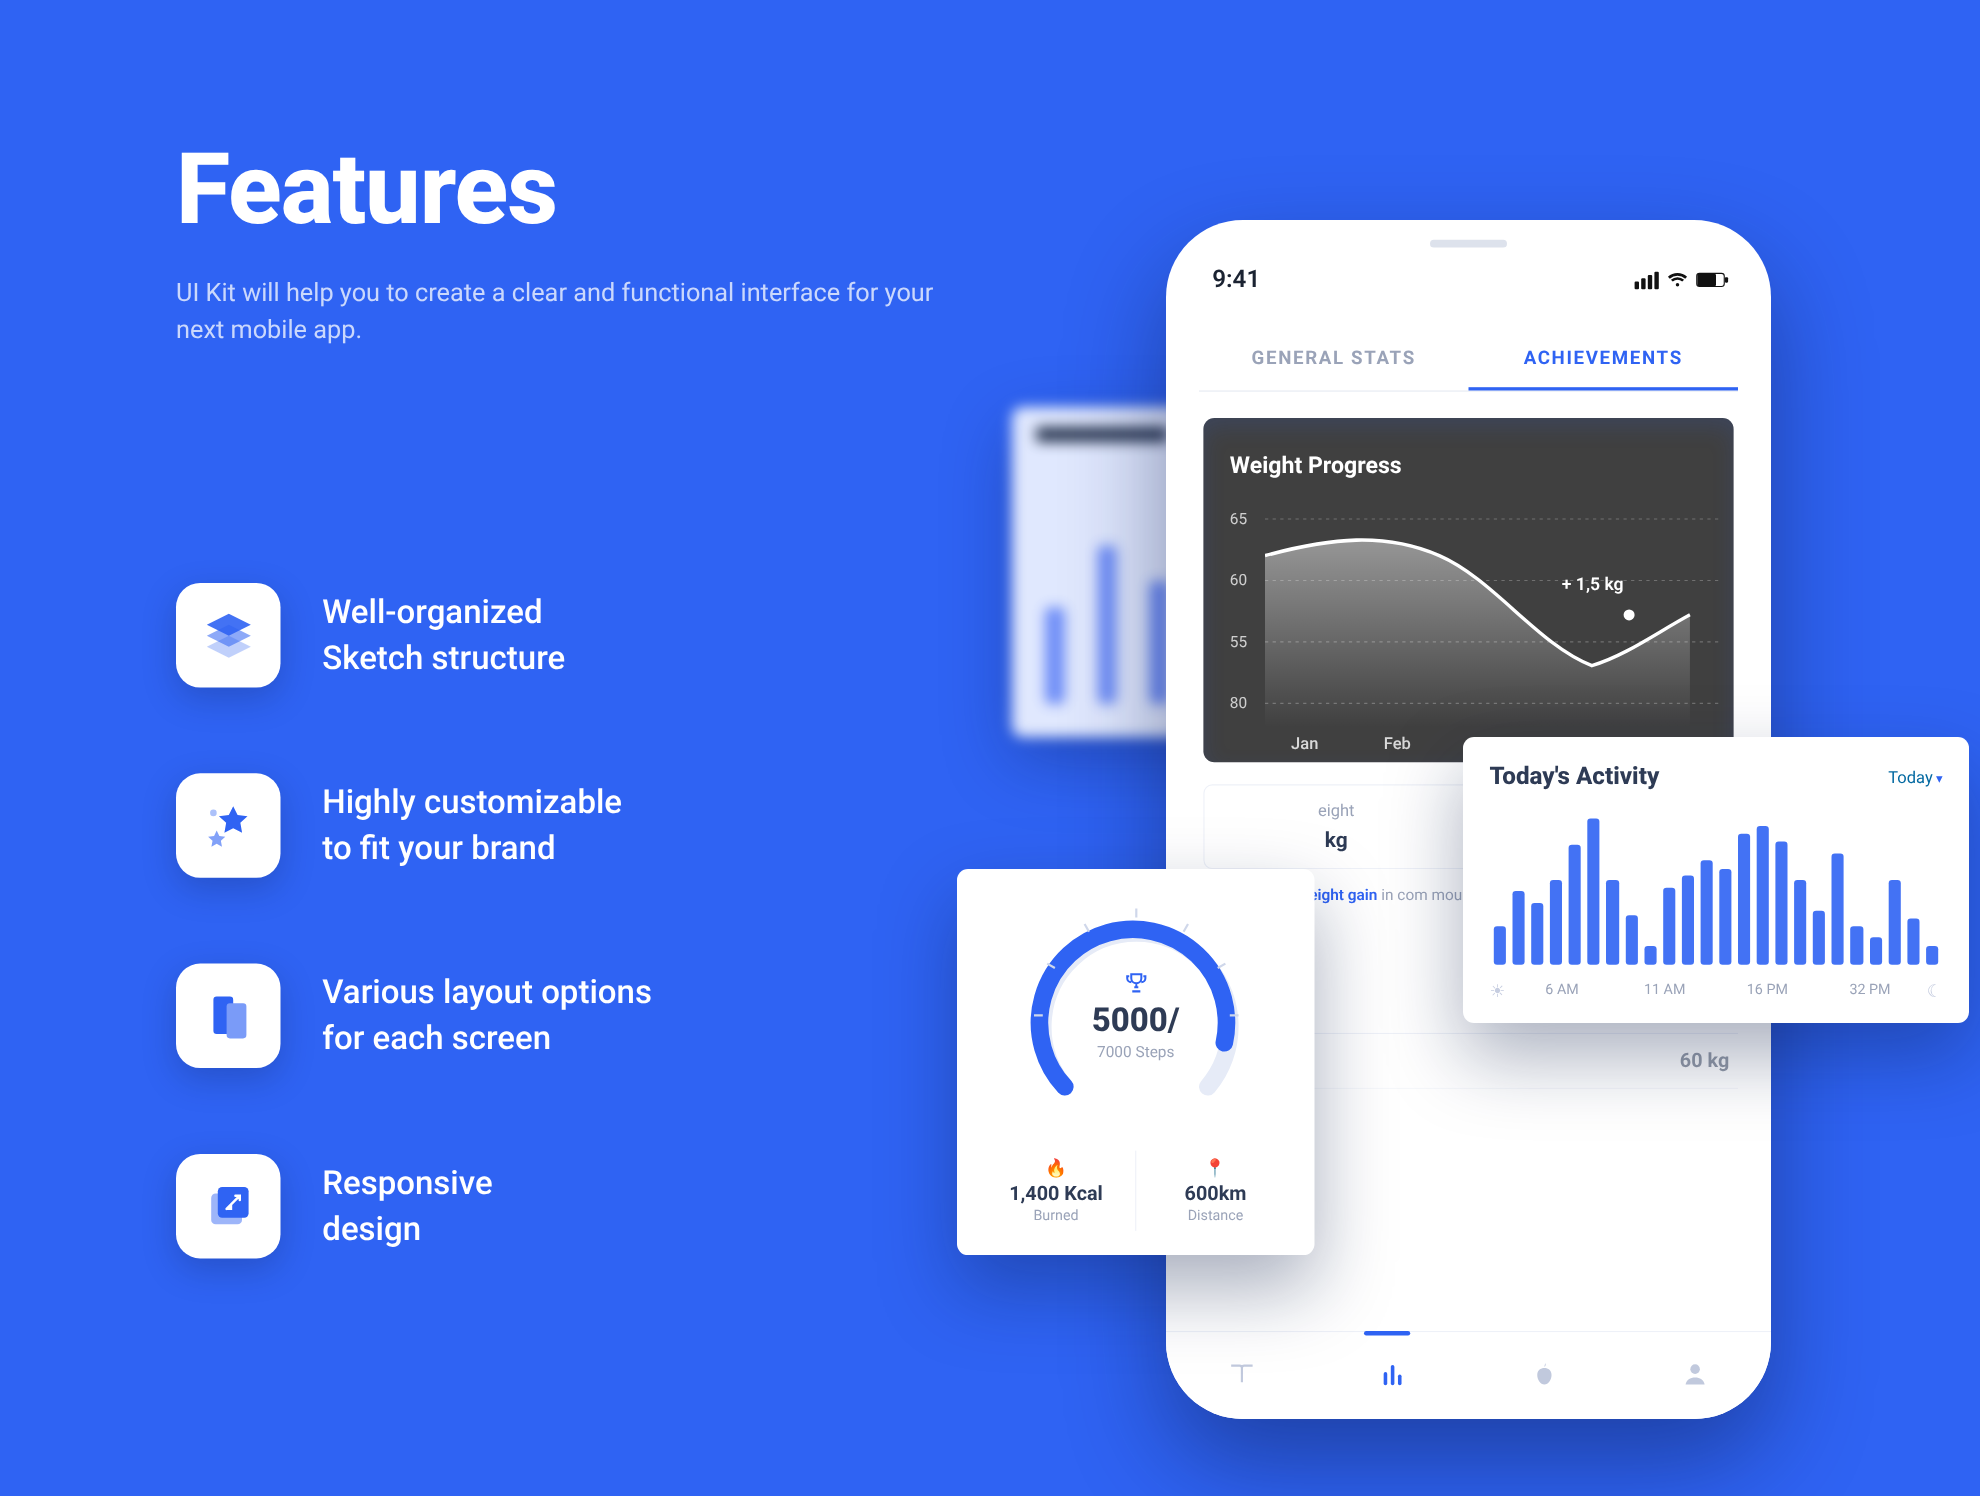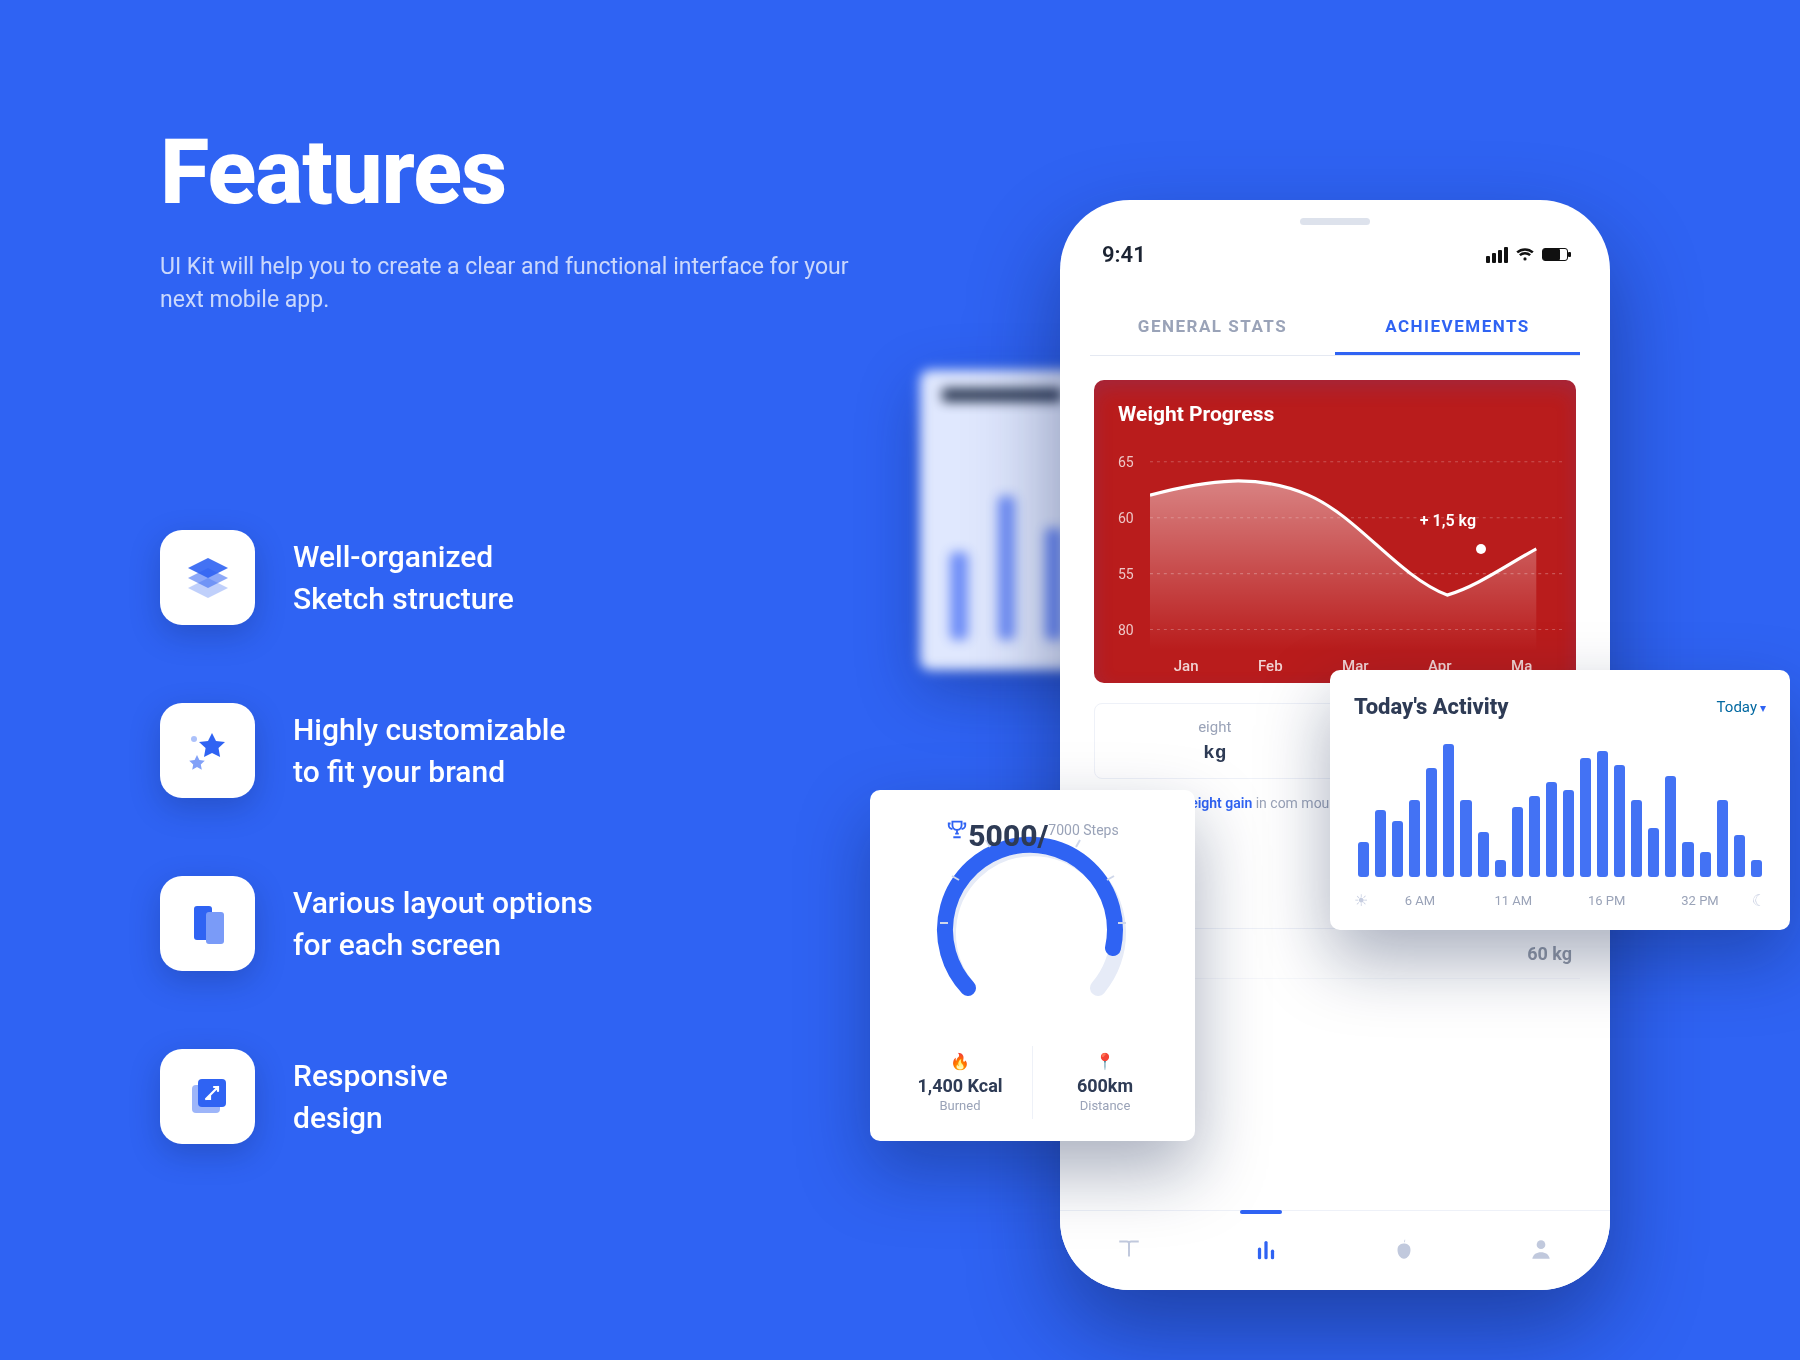--- a/index.html
+++ b/index.html
@@ -21,49 +21,49 @@
   .phone::before{content:"";position:absolute;left:50%;top:18px;transform:translateX(-50%);width:70px;height:7px;border-radius:4px;background:#dde2ec;}
   .status{position:absolute;top:42px;left:0;right:0;display:flex;justify-content:space-between;align-items:center;padding:0 42px;color:#1b2332;font-size:22px;font-weight:600;}
   .status .right{display:flex;gap:8px;align-items:center;}
   .sig{display:flex;gap:2px;align-items:flex-end}.sig i{display:block;width:4px;background:#111;border-radius:1px}.sig i:nth-child(1){height:7px}.sig i:nth-child(2){height:10px}.sig i:nth-child(3){height:13px}.sig i:nth-child(4){height:16px}
   .batt{width:26px;height:13px;border:1.5px solid #111;border-radius:3px;position:relative}.batt::after{content:"";position:absolute;right:-4px;top:3px;width:3px;height:5px;background:#111;border-radius:1px}.batt i{display:block;width:70%;height:100%;background:#111;border-radius:1px}
   .screen{position:absolute;inset:0;padding:100px 30px 0;color:#1b2332;}
   .screen h1{font-size:44px;font-weight:800;padding:0 10px 18px;}
   .tabs{display:flex;border-bottom:1px solid #e5e9f2;margin-bottom:24px;}
   .tab{flex:1;text-align:center;font-size:17px;letter-spacing:1.5px;font-weight:700;padding:16px 0;color:#9aa3b8;border-bottom:3px solid transparent;}
   .tab.active{color:#2f63f3;border-bottom-color:#2f63f3;}
-  .prog-card{background:#b91c1c;border-radius:10px;color:#fff;padding:22px 10px 6px;margin:0 4px 20px;box-shadow:0 8px 20px rgba(47,99,243,.15) inset;}
+  .prog-card{background:#404040;border-radius:10px;color:#fff;padding:32px 10px 6px;margin:0 4px 20px;box-shadow:0 8px 20px rgba(47,99,243,.15) inset;}
   .prog-title{font-size:21px;font-weight:700;padding:0 14px 10px;}
   .chart-area{position:relative;height:215px;padding-left:46px;}
   .ytick{position:absolute;left:14px;font-size:14px;color:rgba(255,255,255,.75);transform:translateY(-50%);}
   .ann{position:absolute;right:90px;top:75px;font-size:16px;font-weight:600;color:#fff;}
   .dot{position:absolute;right:80px;top:108px;width:10px;height:10px;border-radius:50%;background:#fff;}
   .xlabels{display:flex;justify-content:space-around;font-size:15px;color:rgba(255,255,255,.8);padding:6px 4px 2px 40px;font-weight:500;}
   .metrics{display:flex;border:1px solid #eef1f8;border-radius:8px;margin:0 4px 16px;}
   .metric{flex:1;text-align:center;padding:14px 4px;}
   .metric+.metric{border-left:1px solid #eef1f8;}
   .metric .lbl{font-size:15px;color:#9aa3b8;margin-bottom:6px;}
-  .metric .val{font-size:19px;font-weight:700;color:#2e3b55;font-family:Liberation Mono, monospace;}
+  .metric .val{font-size:19px;font-weight:700;color:#2e3b55;}
   .note{font-size:14px;color:#9aa3b8;padding:0 8px 20px;}
   .note b{color:#2f63f3;font-weight:600;}
   .journal-head{display:flex;justify-content:space-between;align-items:center;padding:4px 8px 16px;}
   .journal-head h3{font-size:24px;font-weight:800;}
   .plus{width:28px;height:28px;border:1.5px solid #c6cde0;border-radius:50%;position:relative;}
   .plus::before,.plus::after{content:"";position:absolute;background:#9aa3b8;left:50%;top:50%;transform:translate(-50%,-50%);}
   .plus::before{width:12px;height:1.5px}.plus::after{width:1.5px;height:12px}
   .journal-row{display:flex;justify-content:space-between;font-size:18px;color:#2e3b55;padding:14px 8px;border-bottom:1px solid #eef1f8;}
   .journal-row .d{color:#2e3b55}.journal-row .w{font-weight:700}
   .navbar{position:absolute;bottom:0;left:0;right:0;height:80px;display:flex;justify-content:space-around;align-items:center;border-top:1px solid #eef1f8;background:#fff;}
   .nav-i{color:#c1c9dd;}
   .nav-i.active{color:#2f63f3;font-weight:700}
   .nav-underline{width:42px;height:4px;background:#2f63f3;border-radius:3px;position:absolute;top:-1px;left:calc(50% - 95px);}
   
   .steps-card{position:absolute;left:-10px;top:590px;width:325px;background:#fff;border-radius:10px;box-shadow:0 30px 70px rgba(10,25,70,.35);padding:28px 18px 22px;color:#2e3b55;}
   .ring{position:relative;width:210px;height:210px;margin:0 auto 18px;}
-  .ring-label{position:absolute;inset:0;display:flex;flex-direction:row;align-items:flex-start;justify-content:center;}
+  .ring-label{position:absolute;inset:0;display:flex;flex-direction:column;align-items:center;justify-content:center;}
   .trophy{color:#2f63f3;margin-bottom:6px;}
   .ring-val{font-size:30px;font-weight:800;}
   .ring-sub{font-size:14px;color:#9aa3b8;margin-top:4px;}
   .steps-stats{display:flex;}
   .steps-stats>div{flex:1;text-align:center;padding:6px;}
   .steps-stats>div+div{border-left:1px solid #eef1f8;}
   .steps-stats .ico{color:#c1c9dd;font-size:16px;}
   .steps-stats .v{font-size:18px;font-weight:700;margin-top:4px;}
   .steps-stats .l{font-size:13px;color:#9aa3b8;margin-top:2px;}
   

